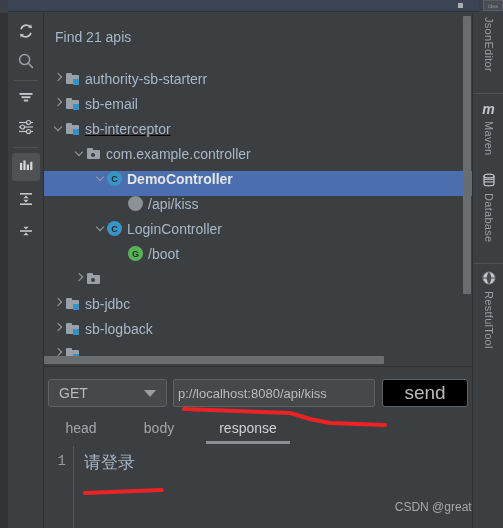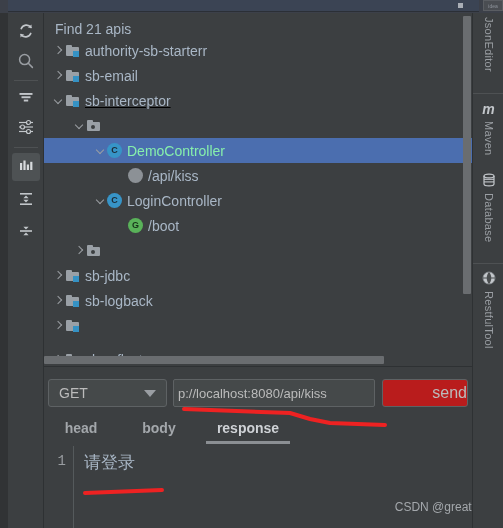--- a/index.html
+++ b/index.html
@@ -52,33 +52,33 @@
   .lsep {
     position: absolute; left: 6px; width: 24px; height: 1px; background: #4e5153;
   }
 
   
   .treepanel {
     position: absolute; left: 44px; top: 13px; width: 428px; height: 347px;
     background: #3c3f41; overflow: hidden;
   }
   .findrow {
-    position: absolute; left: 0; top: 4px; width: 100%; height: 25px;
+    position: absolute; left: 0; top: 12px; width: 100%; height: 25px;
     line-height: 25px; padding-left: 11px;
     color: #a9b7c6; font-size: 14px;
   }
   .trow {
     position: absolute; left: 0; width: 100%; height: 25px;
-    display: flex; align-items: center; white-space: nowrap;
+    display: flex; align-items: flex-start; white-space: nowrap; margin-top: 33px;
   }
   .trow.sel { background: #4b6eaf; }
   .trow .lbl {
     color: #a9b7c6; font-size: 14px; margin-left: 4px;
   }
-  .trow.sel .lbl { color: #86efac; }
+  .trow.sel .lbl { color: #e5e5e5; font-weight: bold; }
   .arrow {
     width: 13px; height: 13px; flex: 0 0 13px;
     position: relative;
   }
   .arrow.right::before {
     content: ""; position: absolute; left: 3px; top: 2.5px;
     width: 5px; height: 5px;
     border-right: 1.4px solid #9a9ea3; border-top: 1.4px solid #9a9ea3;
     transform: rotate(45deg);
   }
@@ -158,30 +158,30 @@
     border-top: 7px solid #9a9ea3;
   }
   .urlfield {
     position: absolute; left: 129px; top: 12px; width: 202px; height: 28px;
     background: #45494a; border: 1px solid #5e6264; border-radius: 2px;
     display: flex; align-items: center; overflow: hidden;
   }
   .urlfield .utxt { color: #bbbbbb; font-size: 13px; padding-left: 4px; white-space: nowrap; }
   .sendbtn {
     position: absolute; left: 338px; top: 12px; width: 86px; height: 28px;
-    background: #b91c1c; border: 1px solid #5e6264; border-radius: 3px;
-    display: flex; align-items: center; justify-content: flex-end;
-    color: #bbbbbb; font-size: 16px;
+    background: #000000; border: 1px solid #5e6264; border-radius: 3px;
+    display: flex; align-items: center; justify-content: center;
+    color: #bbbbbb; font-size: 19px;
   }
   .tabs {
     position: absolute; left: 0; top: 48px; width: 100%; height: 30px;
   }
   .tab {
     position: absolute; top: 0; height: 30px; line-height: 26px;
-    color: #a3a7ab; font-size: 14px; text-align: center; font-weight: bold;
+    color: #a3a7ab; font-size: 14px; text-align: center;
   }
   .tab.active { color: #cfd2d6; }
   .tab.active::after {
     content: ""; position: absolute; left: 6px; right: 6px; bottom: 1px;
     height: 3px; background: #8b8f93;
   }
 
   
   .editor {
     position: absolute; left: 44px; top: 446px; width: 459px; height: 82px;
@@ -358,20 +358,21 @@
           </span>
           <span class="lbl">sb-interceptor</span>
         </div>
         <div class="trow" style="top: 100px; padding-left: 29px;">
           <span class="arrow down"></span>
           <span class="ico ico-package">
             <span class="f2"></span>
             <span class="f1"></span>
             <span class="dot"></span>
           </span>
+          <span class="lbl">com.example.controller</span>
         </div>
         <div class="trow sel" style="top: 125px; padding-left: 50px;">
           <span class="arrow down"></span>
           <span class="ico">
             <span class="circ c">C</span>
           </span>
           <span class="lbl">DemoController</span>
         </div>
         <div class="trow" style="top: 150px; padding-left: 71px;">
           <span class="arrow"></span>

